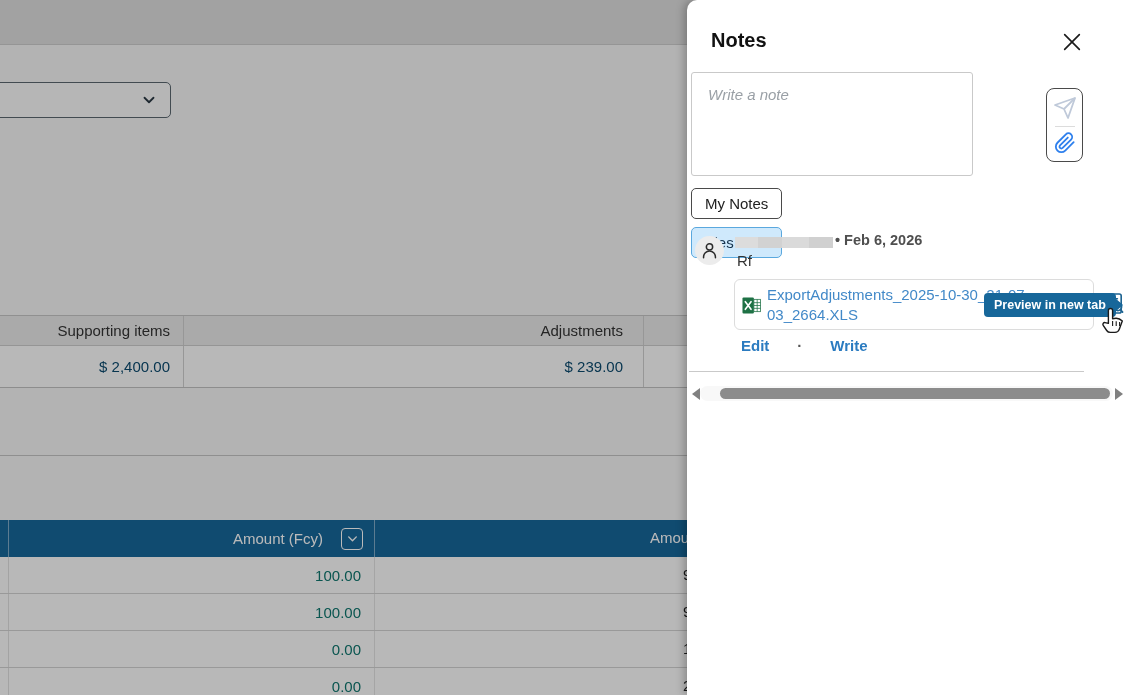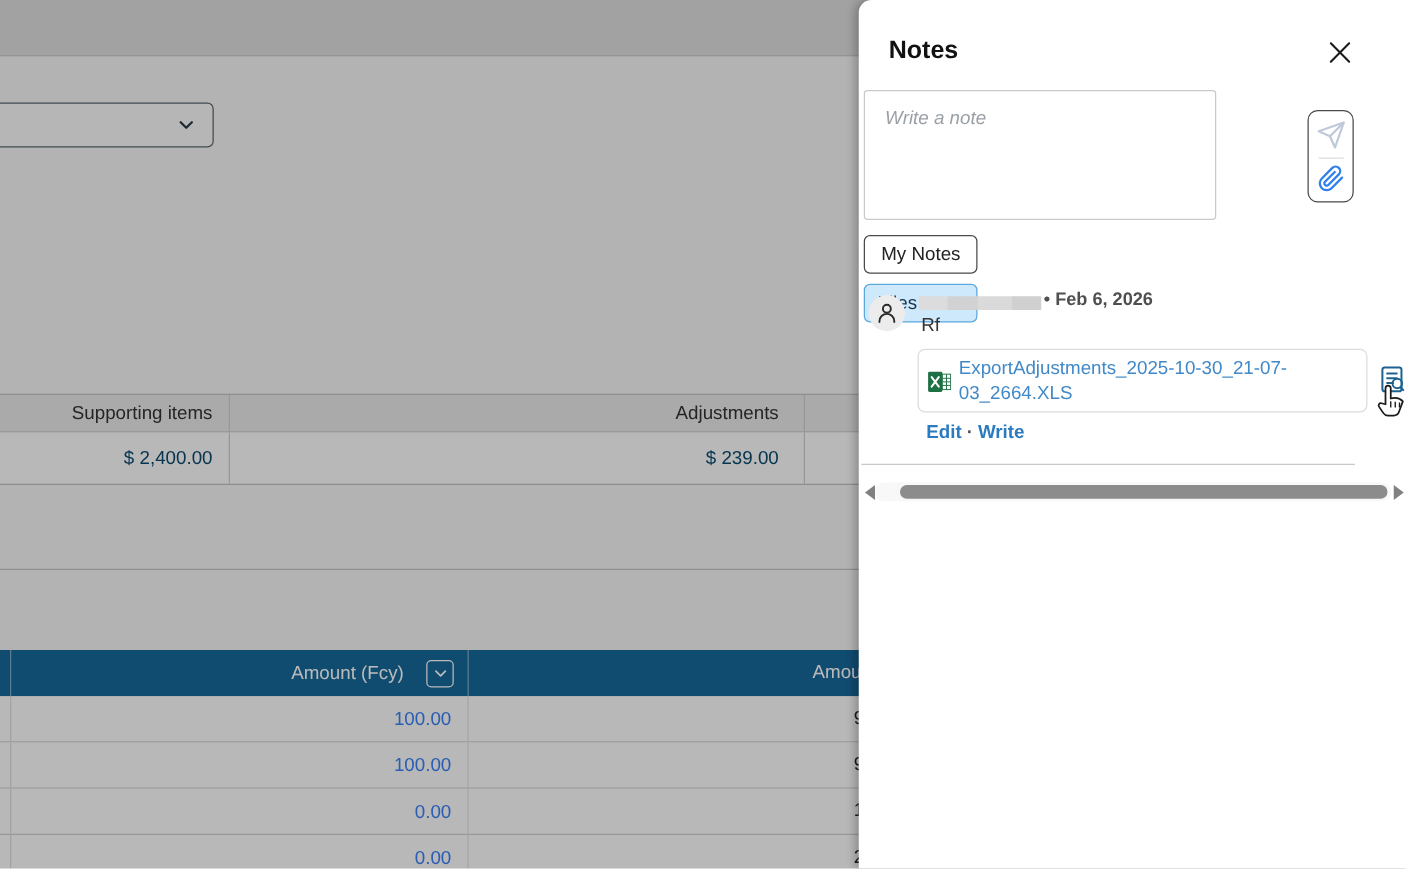--- a/index.html
+++ b/index.html
@@ -26,21 +26,21 @@
   .detail-header { display:flex; height:37px; background:#17679a; }
   .d-h-narrow { width:9px; border-right:1px solid rgba(255,255,255,0.45); }
   .d-h1 { width:366px; display:flex; align-items:center; justify-content:flex-end; gap:18px; padding-right:11px;
       border-right:1px solid rgba(255,255,255,0.45); color:#fff; font-size:15px; }
   .d-h2 { flex:1; position:relative; color:#fff; font-size:15px; }
   .d-h2 .fragment { position:absolute; left:275px; top:9px; white-space:nowrap; }
   .hdr-filter-icon { width:22px; height:22px; border:1.5px solid #ffffff; border-radius:4px; display:flex; align-items:center; justify-content:center; flex:none; }
   .detail-row { display:flex; height:37px; background:#fcfcfc; border-bottom:1px solid #d2d2d2; }
   .d-r-narrow { width:9px; border-right:1px solid #e0e0e0; }
   .d-r1 { width:366px; display:flex; align-items:center; justify-content:flex-end; padding-right:13px;
-      border-right:1px solid #e2e2e2; font-size:15px; color:#3b82f6; }
+      border-right:1px solid #e2e2e2; font-size:15px; color:#0f766e; }
   .d-r2 { flex:1; position:relative; font-size:15px; color:#222; }
   .d-r2 .fragment { position:absolute; left:308px; top:9px; white-space:nowrap; }
 
   
   .dim-overlay { position:absolute; inset:0; background:rgba(0,0,0,0.27); z-index:5; }
 
   
   .notes-panel { position:absolute; left:687px; top:0; width:438px; height:695px; background:#ffffff;
       border-top-left-radius:10px; box-shadow:-3px 0 8px rgba(0,0,0,0.25); z-index:10; }
   .panel-title { position:absolute; left:24px; top:29px; font-size:20px; font-weight:bold; color:#111; }
@@ -64,21 +64,21 @@
       display:flex; align-items:center; justify-content:center; }
   .redacted-name { position:absolute; left:48px; top:237px; display:flex; }
   .redacted-name span { height:11px; display:inline-block; }
   .note-meta { position:absolute; left:148px; top:232px; font-size:14.5px; font-weight:600; color:#4f4f4f; white-space:nowrap; }
   .note-body { position:absolute; left:50px; top:252px; font-size:15px; color:#333; }
 
   .file-chip { position:absolute; left:47px; top:279px; width:360px; height:51px; background:#fff; border:1px solid #dcdcdc; border-radius:6px; }
   .file-link { position:absolute; left:32px; top:5px; width:300px; font-size:15px; line-height:20px; color:#4289c8; cursor:pointer; }
   .excel-icon { position:absolute; left:7px; top:16px; }
 
-  .note-actions { position:absolute; left:54px; top:337px; display:flex; align-items:center; gap:4px; font-size:15px; font-weight:600; }
+  .note-actions { position:absolute; left:54px; top:337px; display:flex; align-items:center; gap:28px; font-size:15px; font-weight:600; }
   .note-actions .lnk { color:#2b7bc0; cursor:pointer; text-decoration:none; }
   .note-actions .sep { color:#555; font-weight:bold; }
 
   .panel-divider { position:absolute; left:2px; top:371px; width:395px; height:1px; background:#c9c9c9; }
 
   .hscroll { position:absolute; left:0; top:386px; width:438px; height:17px; }
   .hs-track { position:absolute; left:13px; top:0; width:413px; height:15px; background:#f8f8f8; border-radius:8px; }
   .hs-thumb { position:absolute; left:33px; top:2px; width:390px; height:11px; background:#8c8c8c; border-radius:6px; cursor:pointer; }
   .hs-arrow { position:absolute; top:2px; width:0; height:0; border-top:6px solid transparent; border-bottom:6px solid transparent; cursor:pointer; }
   .hs-left { left:5px; border-right:8px solid #808080; }
@@ -248,20 +248,21 @@
 
     <div class="panel-divider"></div>
 
     <div class="hscroll">
       <div class="hs-arrow hs-left"></div>
       <div class="hs-track"></div>
       <div class="hs-thumb"></div>
       <div class="hs-arrow hs-right"></div>
     </div>
 
+    <div class="tooltip">Preview in new tab</div>
 
     <button class="preview-btn">
       <svg width="21" height="23" viewBox="0 0 22 24" fill="none" stroke="#1d6391" stroke-width="1.7" stroke-linecap="round" stroke-linejoin="round">
         <path d="M4 2 h12 a2 2 0 0 1 2 2 v16 a2 2 0 0 1-2 2 h-12 a2 2 0 0 1-2-2 v-16 a2 2 0 0 1 2-2 z"></path>
         <line x1="6" y1="7" x2="14" y2="7"></line>
         <line x1="6" y1="11" x2="14" y2="11"></line>
         <line x1="6" y1="15" x2="11" y2="15"></line>
         <circle cx="14.5" cy="15.5" r="4" stroke-width="1.6"></circle>
         <line x1="17.2" y1="18.4" x2="19.5" y2="21"></line>
       </svg>

